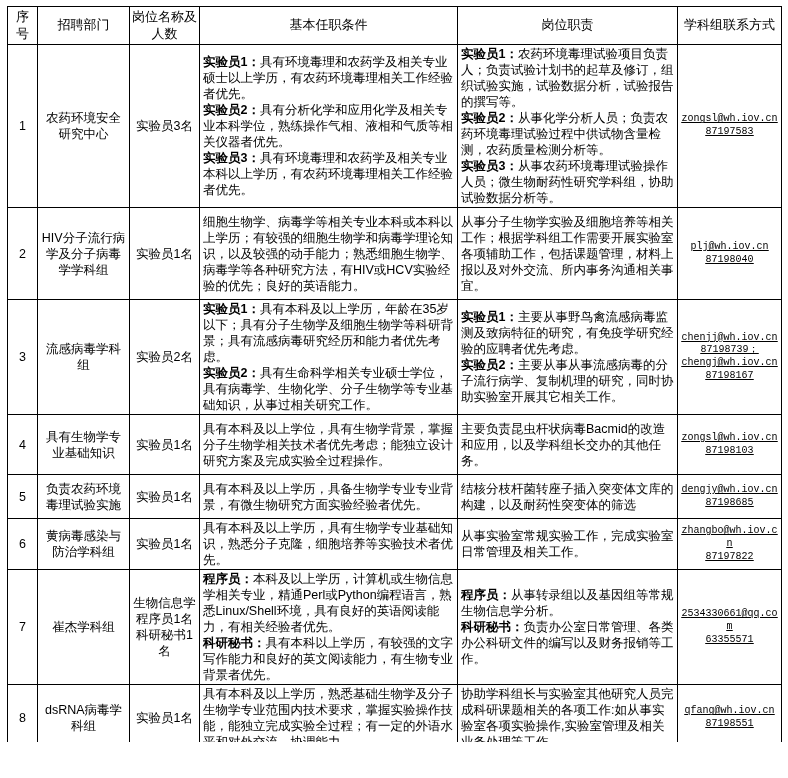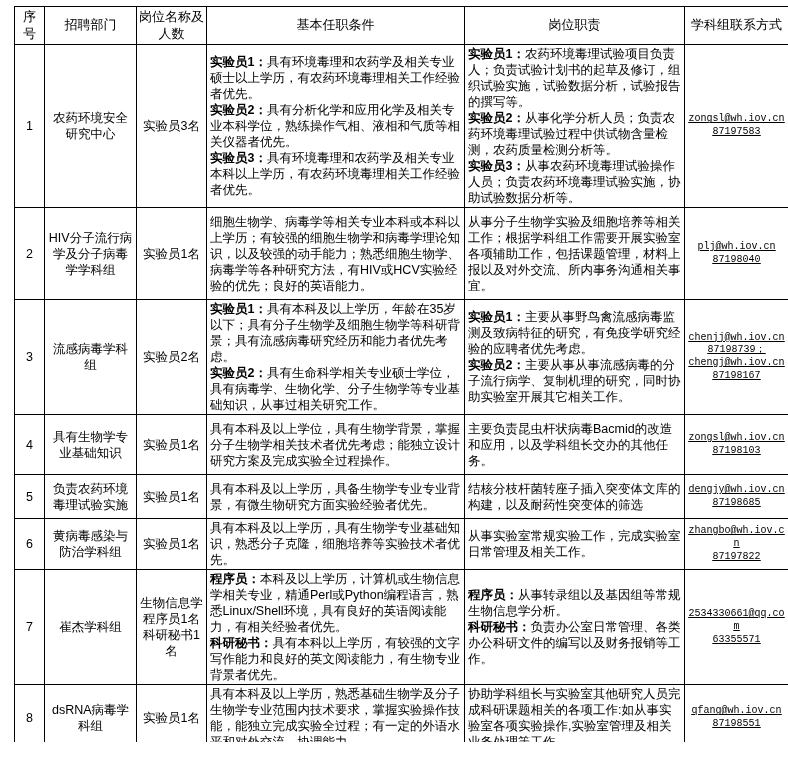--- a/index.html
+++ b/index.html
@@ -1,17 +1,17 @@
 <!DOCTYPE html>
 <html lang="zh"><head>
 <meta charset="utf-8">
 <style>
   html,body{margin:0;padding:0;background:#ffffff;color:#000000;
     font-family:"Liberation Sans","DejaVu Sans",sans-serif;}
-  .page{width:788px;height:742px;box-sizing:border-box;padding:6px 14px;overflow:hidden;}
+  .page{width:788px;height:742px;box-sizing:border-box;padding:6px 7px;overflow:hidden;}
   table{border-collapse:collapse;table-layout:fixed;width:774px;}
   th,td{border:1px solid #000;padding:1px 3px;vertical-align:middle;
     font-size:12.5px;line-height:1.28;word-break:break-word;box-sizing:border-box;}
   th{font-weight:normal;text-align:center;height:34px;font-size:13px;padding:2px;}
   td.center{text-align:center;}
   td.pos{text-align:center;white-space:pre-line;}
   td.textcell{text-align:left;}
   .seg b{font-weight:bold;}
   td.contact{text-align:center;font-family:"Liberation Mono","DejaVu Sans Mono",monospace;
     font-size:10px;text-decoration:underline;}
@@ -46,21 +46,21 @@
           <td class="center">农药环境安全研究中心</td>
           <td class="pos">实验员3名</td>
           <td class="textcell">
             <div class="seg"><b>实验员1：</b><span>具有环境毒理和农药学及相关专业硕士以上学历，有农药环境毒理相关工作经验者优先。</span></div>
             <div class="seg"><b>实验员2：</b><span>具有分析化学和应用化学及相关专业本科学位，熟练操作气相、液相和气质等相关仪器者优先。</span></div>
             <div class="seg"><b>实验员3：</b><span>具有环境毒理和农药学及相关专业本科以上学历，有农药环境毒理相关工作经验者优先。</span></div>
           </td>
           <td class="textcell">
             <div class="seg"><b>实验员1：</b><span>农药环境毒理试验项目负责人；负责试验计划书的起草及修订，组织试验实施，试验数据分析，试验报告的撰写等。</span></div>
             <div class="seg"><b>实验员2：</b><span>从事化学分析人员；负责农药环境毒理试验过程中供试物含量检测，农药质量检测分析等。</span></div>
-            <div class="seg"><b>实验员3：</b><span>从事农药环境毒理试验操作人员；负责农药环境毒理试验实施，协助试验数据分析等。</span></div>
+            <div class="seg"><b>实验员3：</b><span>从事农药环境毒理试验操作人员；微生物耐药性研究学科组，协助试验数据分析等。</span></div>
           </td>
           <td class="contact">
             <div class="contact-line">zongsl@wh.iov.cn</div>
             <div class="contact-line">87197583</div>
           </td>
         </tr>
         <tr style="height: 92px;">
           <td class="center">2</td>
           <td class="center">HIV分子流行病学及分子病毒学学科组</td>
           <td class="pos">实验员1名</td>

